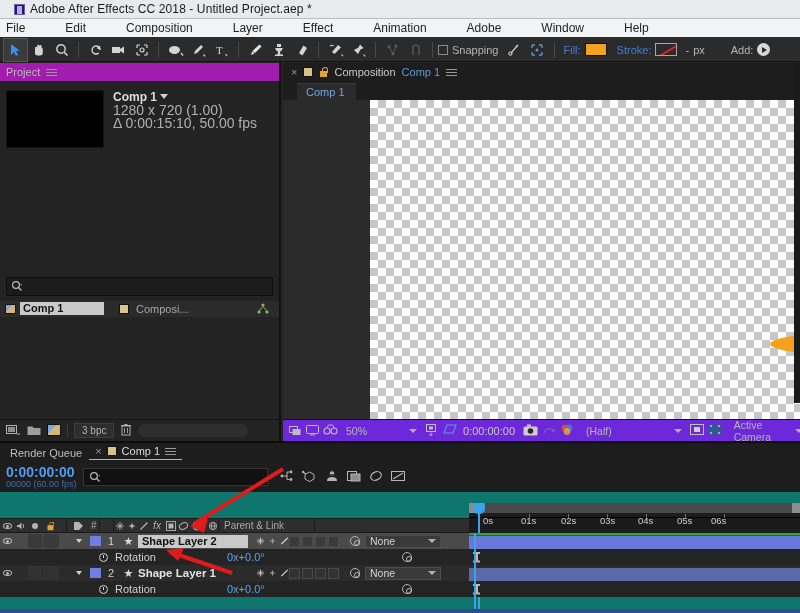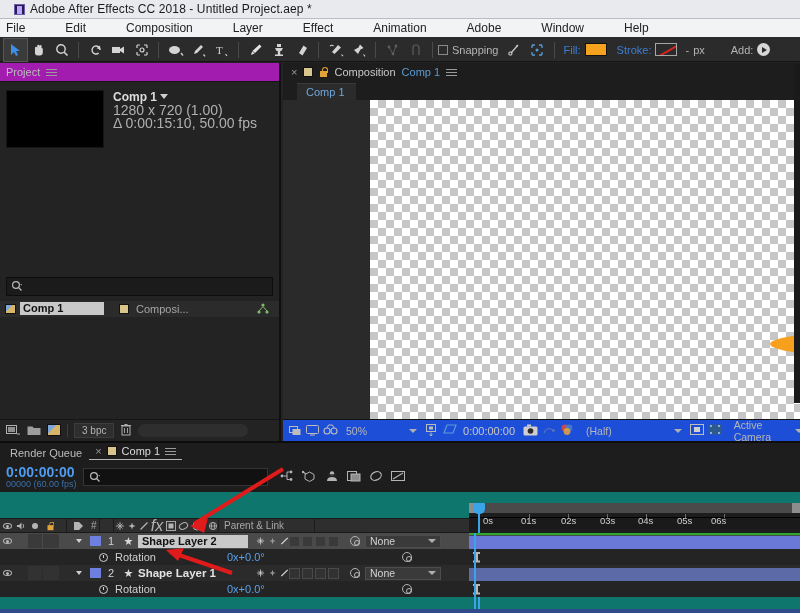--- a/index.html
+++ b/index.html
@@ -102,21 +102,21 @@
   .canvas {
     position:absolute; left:87px; top:0; right:0; bottom:0;
     background-image:
       linear-gradient(45deg,#c6c6c6 25%,transparent 25%,transparent 75%,#c6c6c6 75%),
       linear-gradient(45deg,#c6c6c6 25%,transparent 25%,transparent 75%,#c6c6c6 75%);
     background-color:#fff;
     background-size:16px 16px;
     background-position:0 0, 8px 8px;
   }
   .ell1 { position:absolute; left:400px; top:231px; width:218px; height:26px; background:#f6a01e; border-radius:50%; }
-  .comp-foot { height:22px; background:#1d4ed8; display:flex; align-items:center; gap:4px; padding:0 6px; border-top:1px solid #131313; font-size:10.5px; color:#b6b6b6;}
+  .comp-foot { height:22px; background:#6d28d9; display:flex; align-items:center; gap:4px; padding:0 6px; border-top:1px solid #131313; font-size:10.5px; color:#b6b6b6;}
   .ddl { display:flex; align-items:center; gap:5px; }
   .carrow{ border-left:4px solid transparent;border-right:4px solid transparent;border-top:4px solid #b0b0b0; }
   .tcode { color:#c9c9c9; font-size:11px; }
 
   
   .timeline { position:absolute; left:0; top:441px; width:800px; height:172px; background:#0f766e; border-top:2px solid #0d0d0d;}
   .tl-tabs { height:19px; background:#1d1d1d; display:flex; align-items:center; gap:7px; padding:0 10px; font-size:11px; }
   .tl-tabs .rq { color:#bdbdbd; }
   .tl-tabs .activetab { display:flex;align-items:center;gap:5px;border-bottom:1px solid #b6b6b6;padding:0 6px 2px 6px;}
   .tl-ctrl { height:30px; background:#1d1d1d; display:flex; align-items:center; padding:0 6px; gap:6px;}
@@ -644,21 +644,21 @@
       <div style="width:12px;display:flex;align-items:center;justify-content:center">
         <svg width="10" height="10" viewBox="0 0 10 10">
             <path d="M5 1.5 L5.9 4.1 L8.5 5 L5.9 5.9 L5 8.5 L4.1 5.9 L1.5 5 L4.1 4.1 Z" fill="#b4b4b4"></path>
           </svg>
       </div>
       <div style="width:12px;display:flex;align-items:center;justify-content:center">
         <svg width="10" height="10" viewBox="0 0 10 10">
             <path d="M1.5 8.5 L8.5 1.5" stroke="#b4b4b4" stroke-width="1.2"></path>
           </svg>
       </div>
-      <div style="width:14px;display:flex;align-items:center;justify-content:center;color:#b4b4b4;font-style:italic;font-size:16px">fx</div>
+      <div style="width:14px;display:flex;align-items:center;justify-content:center;color:#b4b4b4;font-style:italic;font-size:10px">fx</div>
       <div style="width:13px;display:flex;align-items:center;justify-content:center">
         <svg width="10" height="10" viewBox="0 0 10 10">
             <rect x="0.5" y="0.5" width="9" height="9" fill="none" stroke="#b4b4b4" stroke-width=".9"></rect>
             <rect x="2.5" y="2.5" width="5" height="5" fill="#b4b4b4"></rect>
           </svg>
       </div>
       <div style="width:13px;display:flex;align-items:center;justify-content:center">
         <svg width="11" height="10" viewBox="0 0 11 10">
             <ellipse cx="5.5" cy="5" rx="4.3" ry="3" fill="none" stroke="#b4b4b4" stroke-width="1" transform="rotate(-25 5.5 5)"></ellipse>
           </svg>

